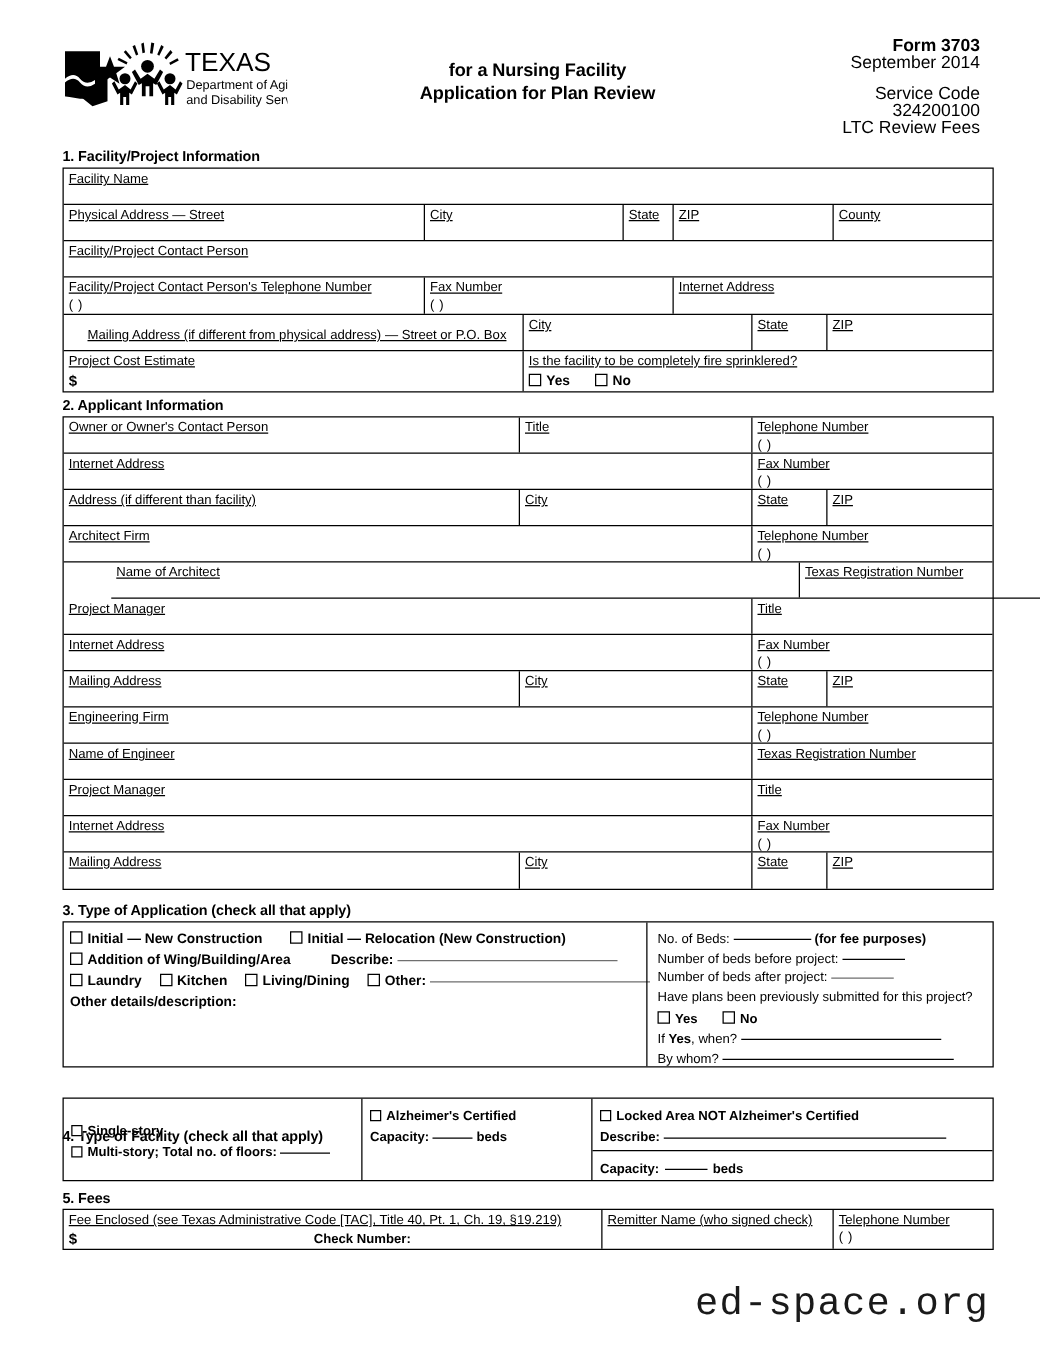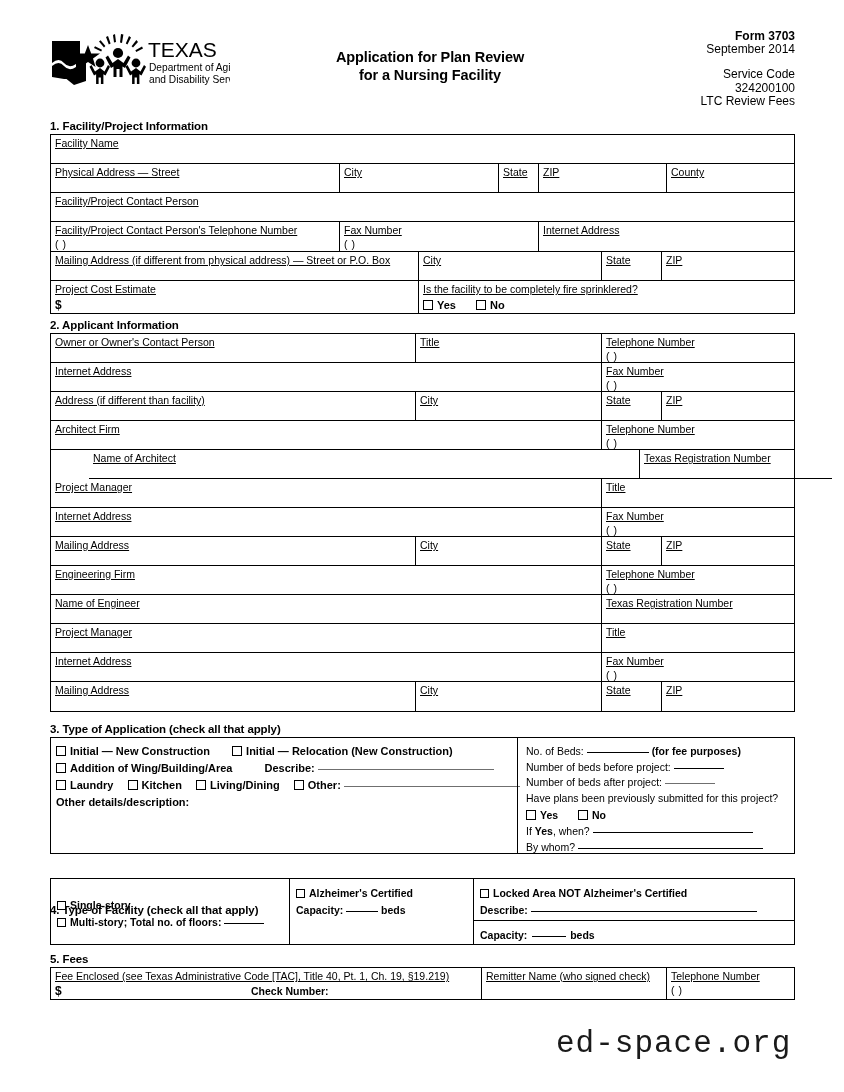--- a/index.html
+++ b/index.html
@@ -17,22 +17,22 @@
   
   .header { position: absolute; left: 50px; top: 30px; width: 745px; height: 78px; }
   .logo-wrap { position: absolute; left: 0; top: 3px; width: 180px; height: 60px; }
   .logo-svg { display: block; }
   .title-block {
     position: absolute; left: 190px; top: 18px; width: 380px;
     text-align: center; font-weight: bold; font-size: 14.5px; line-height: 18px;
     letter-spacing: -0.1px;
   }
   .meta-block {
-    position: absolute; right: 0; top: 0; width: 190px;
-    text-align: right; font-size: 12px; line-height: 13.2px;
+    position: absolute; right: 11px; top: 0; width: 190px;
+    text-align: right; font-size: 14px; line-height: 13.2px;
   }
   .meta-block .bold { font-weight: bold; }
   .meta-gap { height: 12px; }
 
   
   .sec-head {
     position: absolute; left: 50px;
     font-weight: bold; font-size: 11.5px; letter-spacing: -0.1px;
   }
 
@@ -126,22 +126,22 @@
           <path d="M86,35 L90.5,38.5 L94,32 L96,33.8 L91.5,42.5 L89.4,41.2 L89.4,51 L86.9,51 L86.9,44.5 L84.6,44.5 L84.6,51 L82.1,51 L82.1,41.2 L80,42.5 L75.5,33.8 L77.5,32 L81,38.5 Z"></path>
         </g>
 
         <text x="98" y="24" font-family="Liberation Sans, sans-serif" font-size="21" fill="#000">TEXAS</text>
         <text x="99" y="38" font-family="Liberation Sans, sans-serif" font-size="10.2" fill="#000">Department of Aging</text>
         <text x="99" y="50" font-family="Liberation Sans, sans-serif" font-size="10.2" fill="#000">and Disability Services</text>
       </svg>
     </div>
 
     <div class="title-block">
+      <div>for a Nursing Facility</div>
       <div>Application for Plan Review</div>
-      <div>for a Nursing Facility</div>
     </div>
 
     <div class="meta-block">
       <div class="bold">Form 3703</div>
       <div>September 2014</div>
       <div class="meta-gap"></div>
       <div>Service Code</div>
       <div>324200100</div>
       <div>LTC Review Fees</div>
     </div>
@@ -189,21 +189,21 @@
       <div class="cell" style="left:288px; width:199px;">
         <span class="lbl">Fax Number</span>
         <span class="paren">(          )</span>
       </div>
       <div class="cell" style="left:487px; width:258px;">
         <span class="lbl">Internet Address</span>
       </div>
     </div>
 
     <div class="row" style="height:29px;">
-      <div class="cell first" style="left:0; width:367px;">
+      <div class="cell first" style="left:15px; width:367px;margin-top:8px;">
         <span class="lbl">Mailing Address (if different from physical address) — Street or P.O. Box</span>
       </div>
       <div class="cell" style="left:367px; width:183px;">
         <span class="lbl">City</span>
       </div>
       <div class="cell" style="left:550px; width:60px;">
         <span class="lbl">State</span>
       </div>
       <div class="cell" style="left:610px; width:135px;">
         <span class="lbl">ZIP</span>

